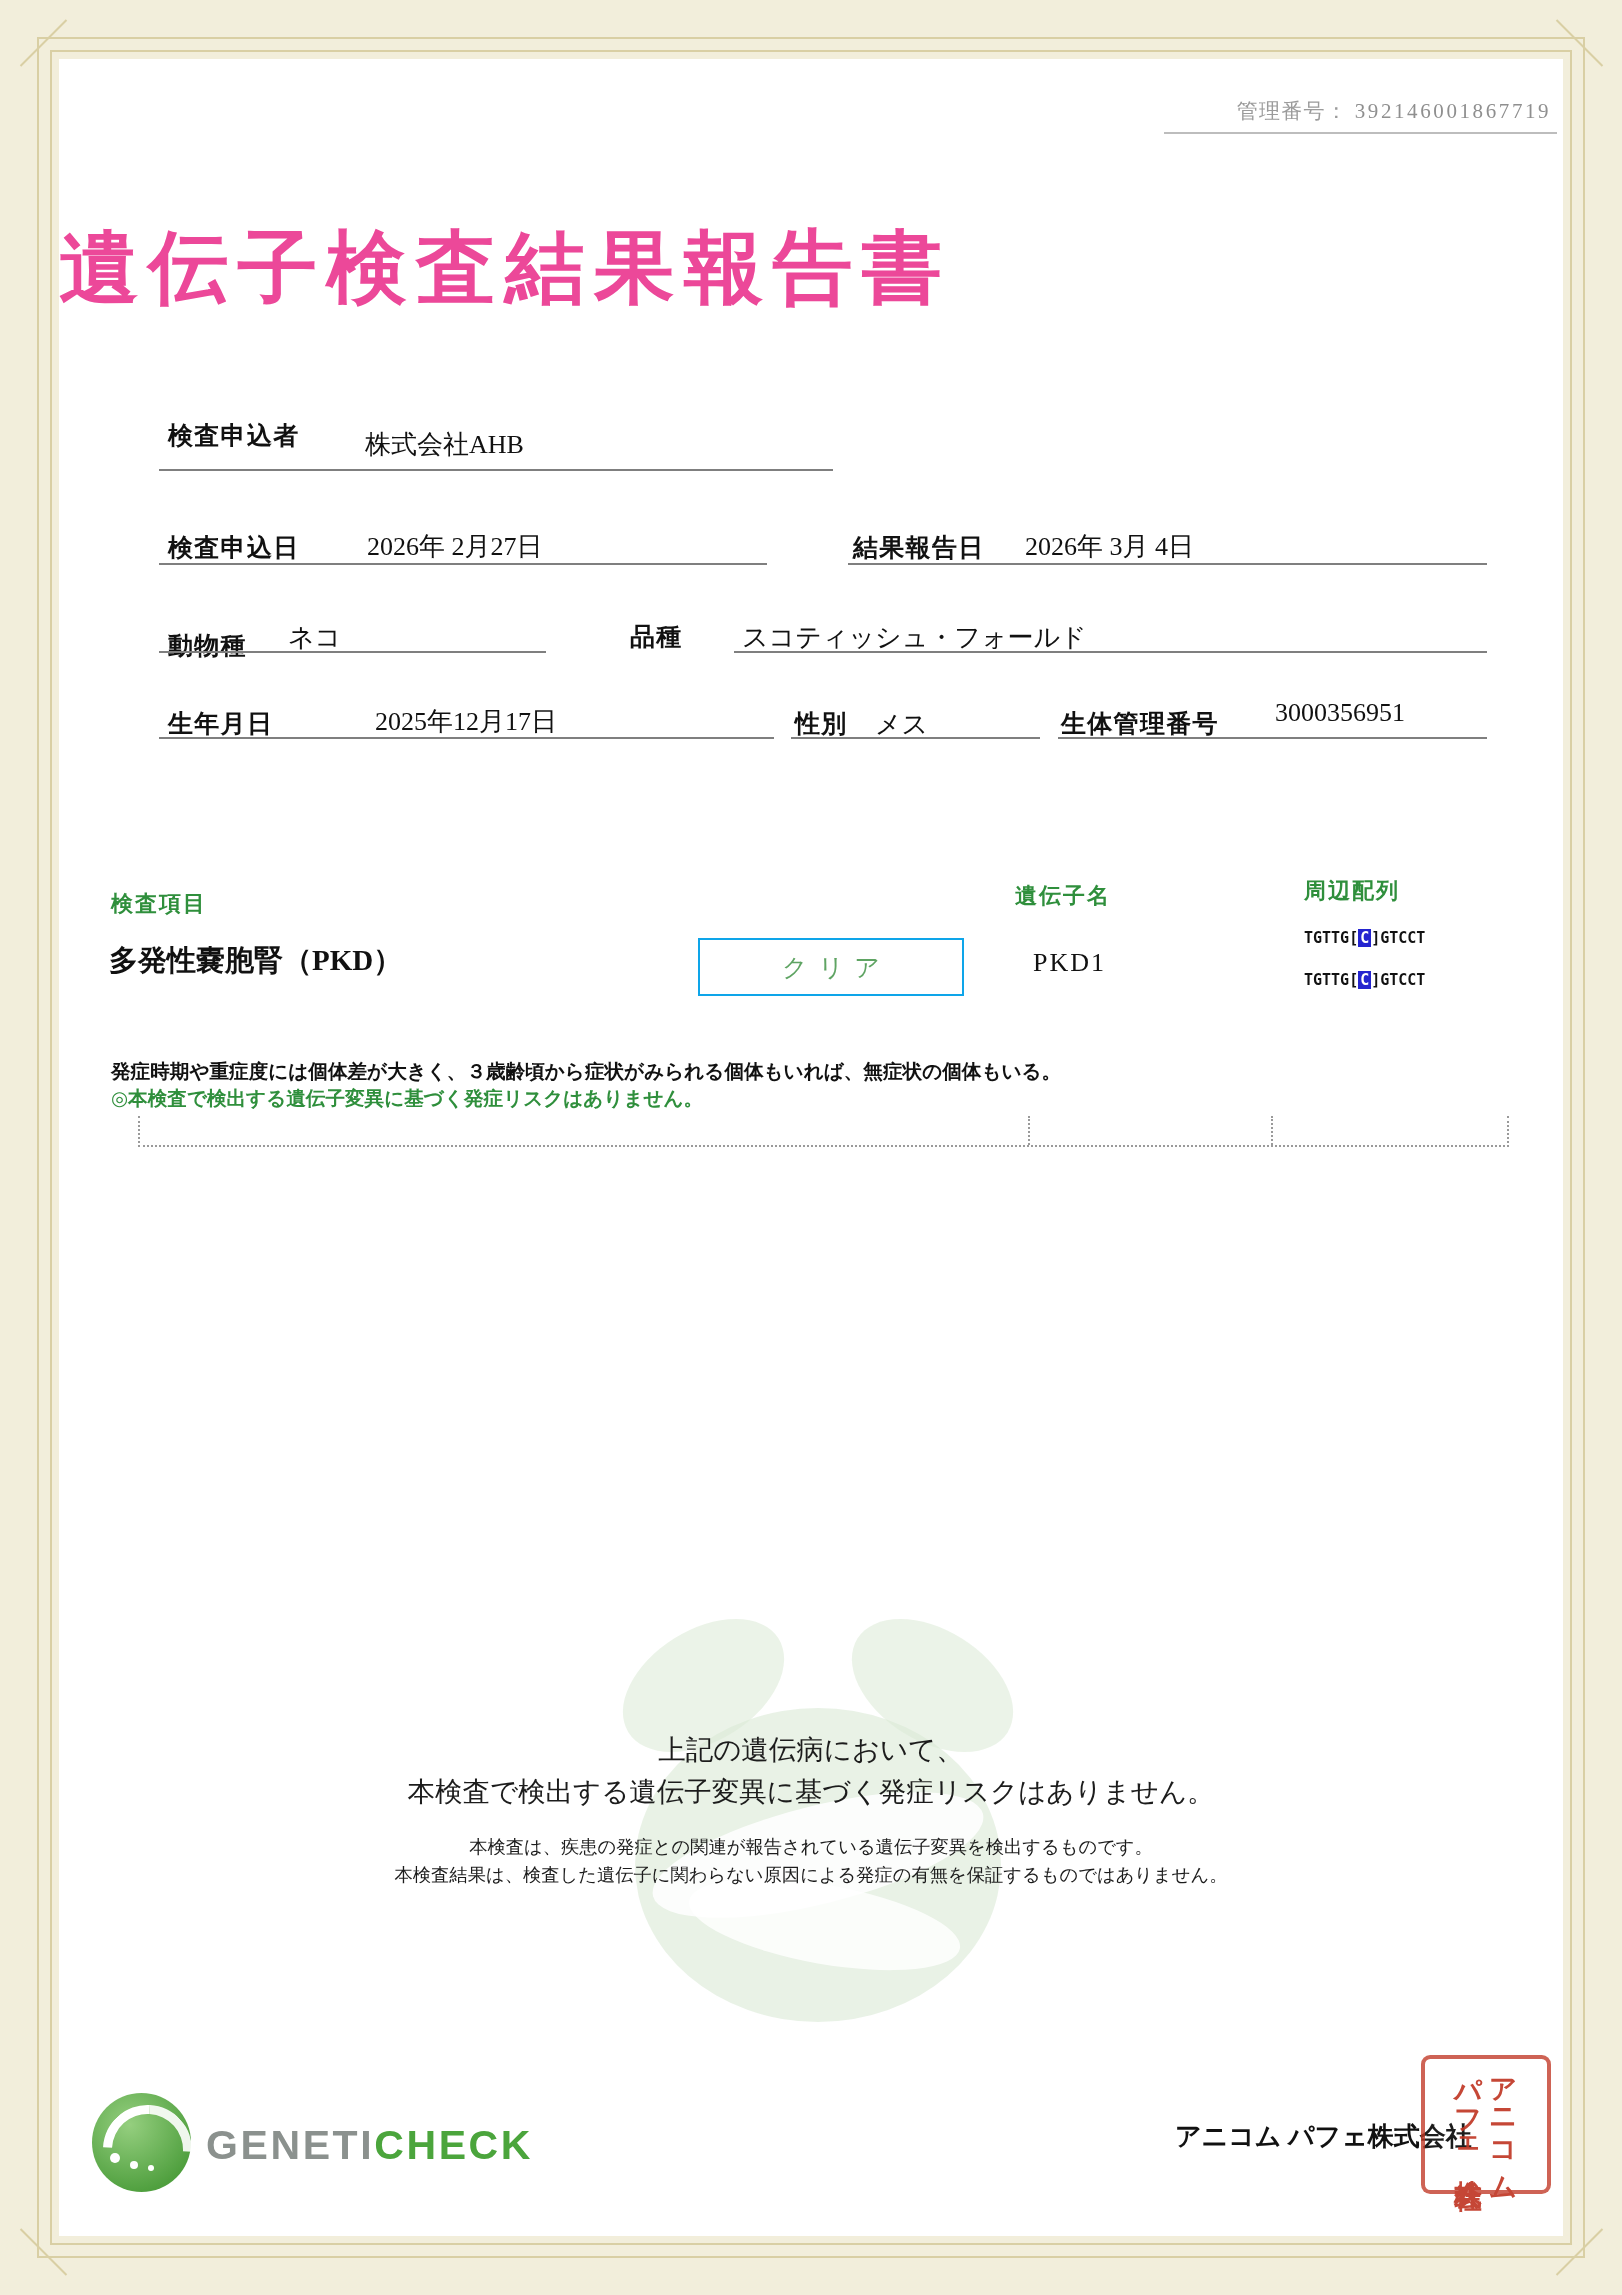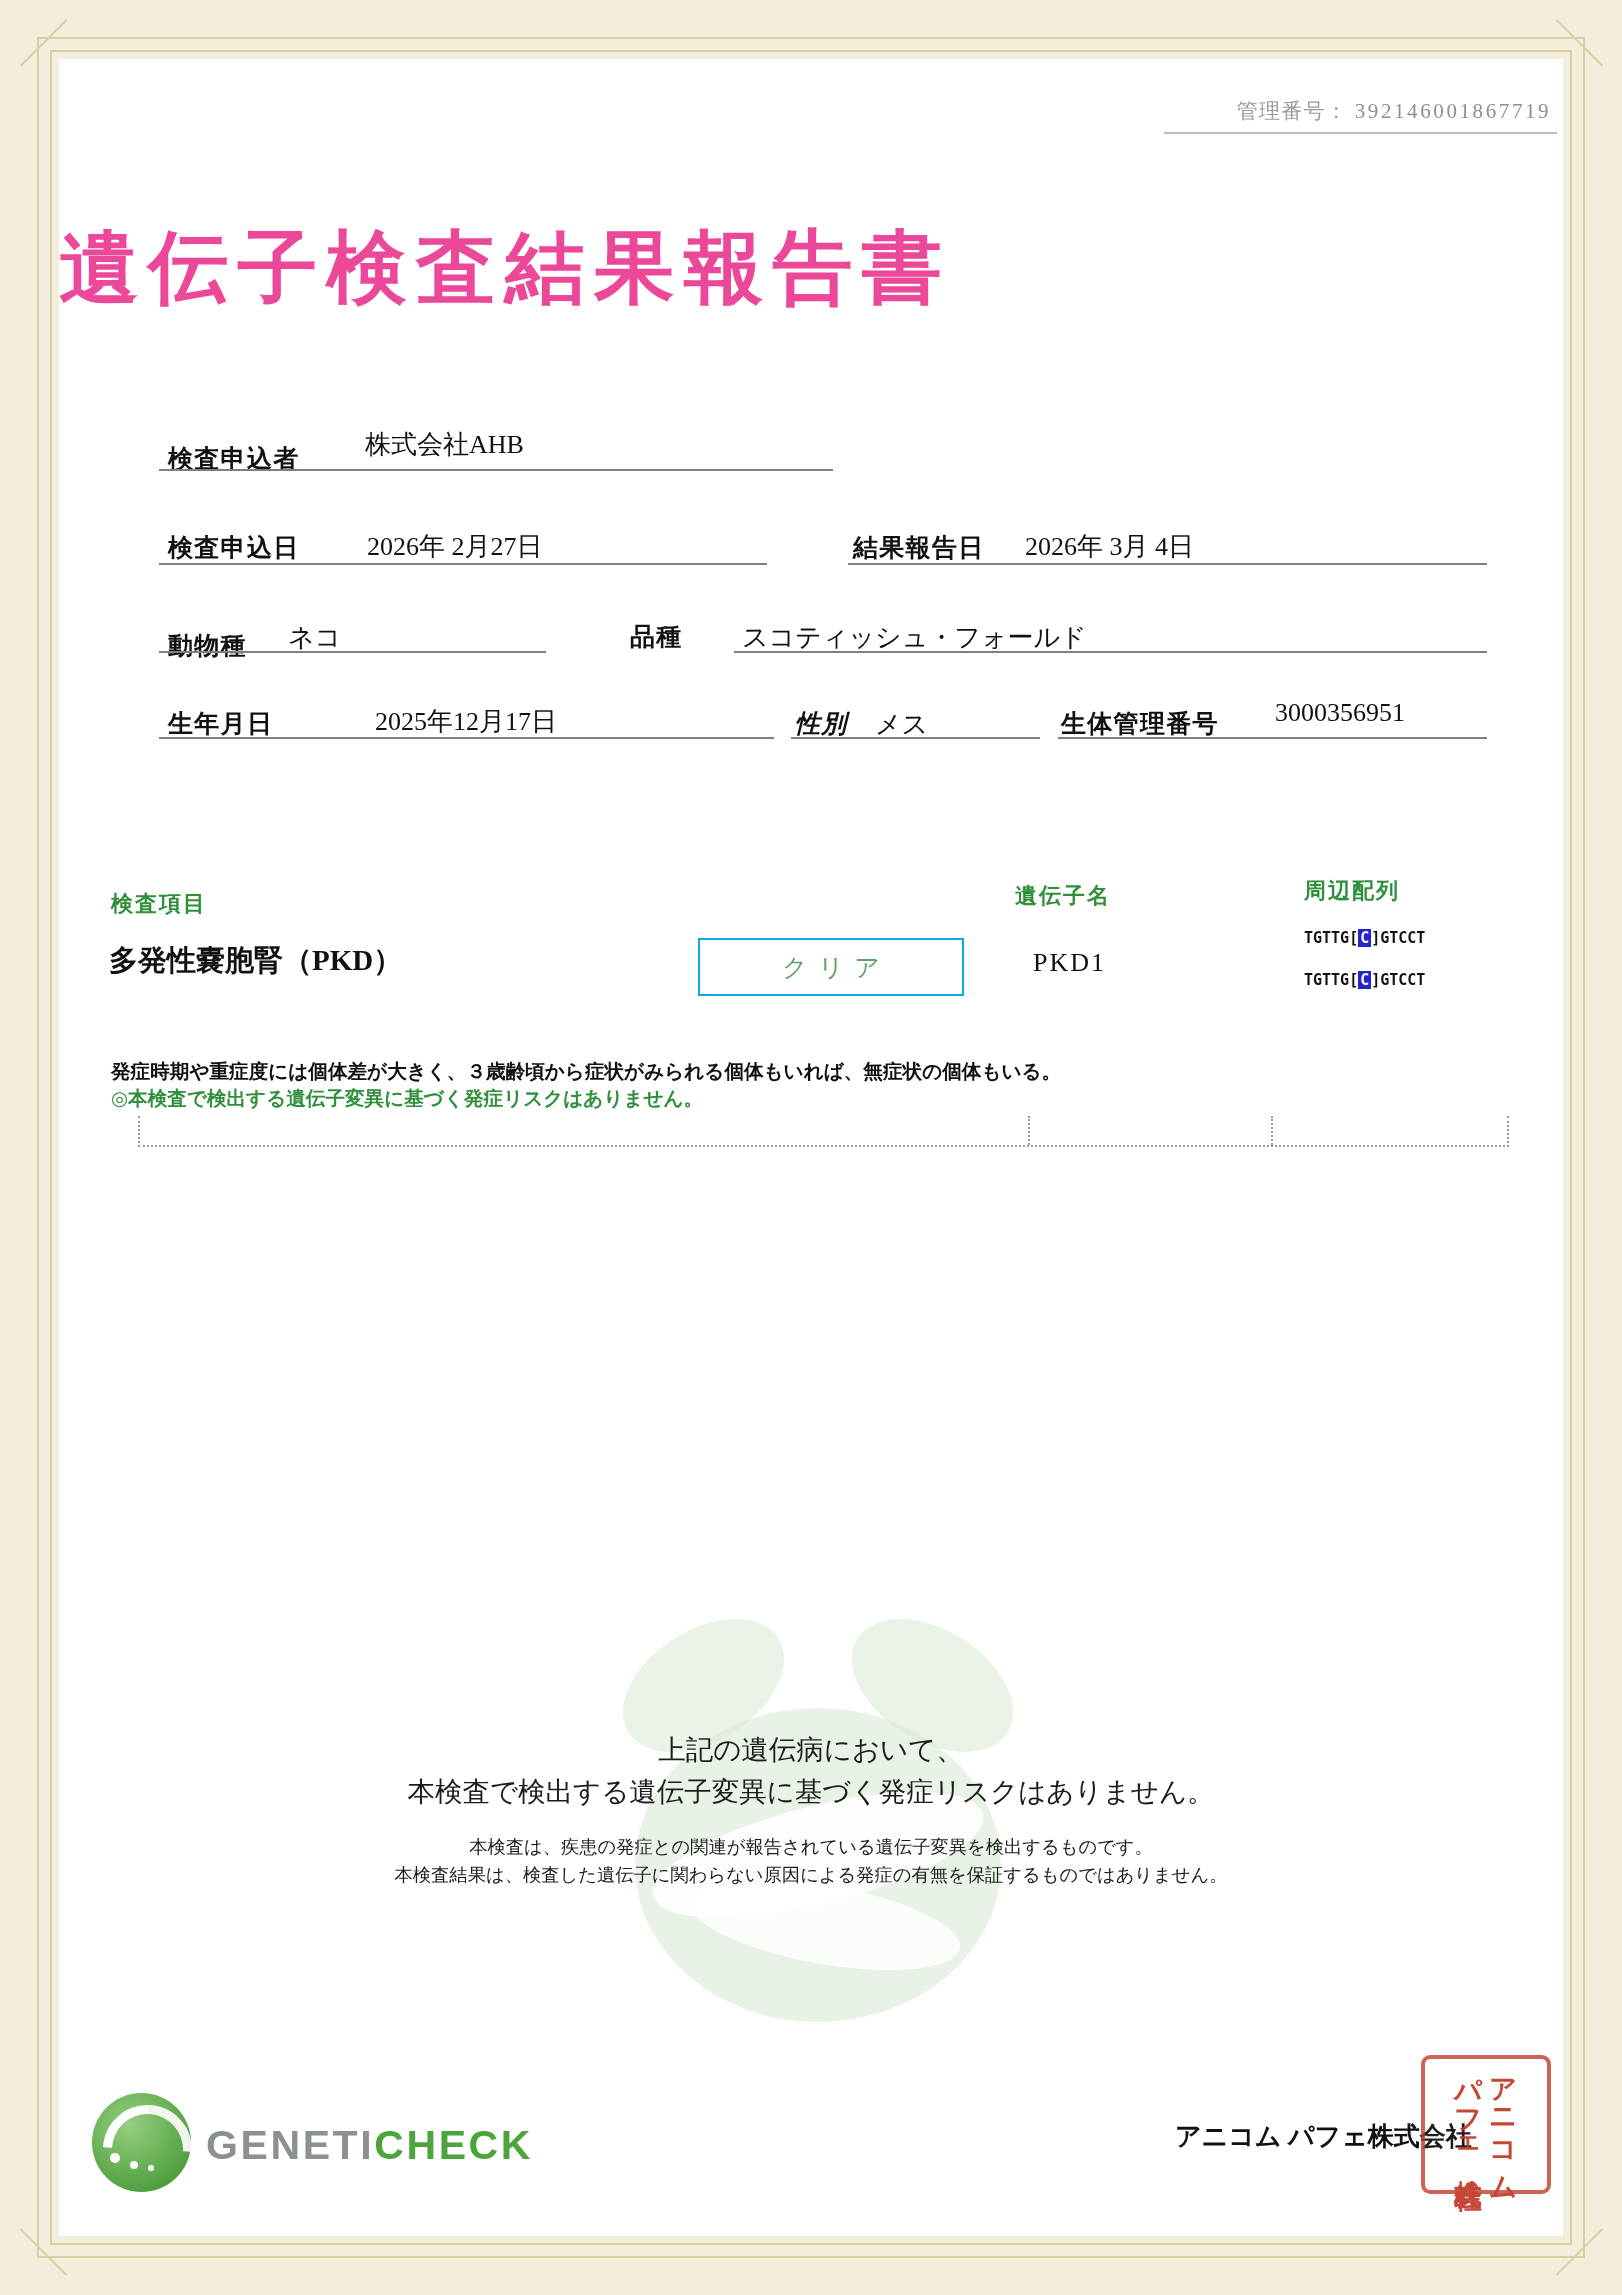--- a/index.html
+++ b/index.html
@@ -58,21 +58,21 @@
 <div class="page">
 
   <div class="abs mgmt" style="top:38px;right:11.8px;">
     <span>管理番号：</span>
     <span class="mgmt-num">392146001867719</span>
   </div>
   <div class="uline-lt" style="top:73px;right:6.5px;width:393px;"></div>
 
   <div class="abs doc-title" style="top:156px;left:0;">遺伝子検査結果報告書</div>
 
-  <span class="abs lbl" style="left:109px;top:383px;">検査申込者</span>
+  <span class="abs lbl" style="left:109px;top:360px;">検査申込者</span>
   <span class="abs val" style="left:306px;top:368px;">株式会社AHB</span>
   <div class="uline" style="left:100px;top:410px;width:674px;"></div>
 
   <span class="abs lbl" style="left:109px;top:472px;">検査申込日</span>
   <span class="abs val" style="left:308px;top:470px;">2026年 2月27日</span>
   <div class="uline" style="left:100px;top:504px;width:608px;"></div>
 
   <span class="abs lbl" style="left:794px;top:472px;">結果報告日</span>
   <span class="abs val" style="left:966px;top:470px;">2026年 3月 4日</span>
   <div class="uline" style="left:789px;top:504px;width:639px;"></div>
@@ -82,21 +82,21 @@
   <div class="uline" style="left:100px;top:592px;width:387px;"></div>
 
   <span class="abs lbl" style="left:571px;top:561px;">品種</span>
   <span class="abs val" style="left:683px;top:561px;">スコティッシュ・フォールド</span>
   <div class="uline" style="left:675px;top:592px;width:753px;"></div>
 
   <span class="abs lbl" style="left:109px;top:648px;">生年月日</span>
   <span class="abs val" style="left:316px;top:645px;">2025年12月17日</span>
   <div class="uline" style="left:100px;top:678px;width:615px;"></div>
 
-  <span class="abs lbl" style="left:736px;top:648px;font-style:italic;">性別</span>
+  <span class="abs lbl" style="left:736px;top:648px;">性別</span>
   <span class="abs val" style="left:816px;top:648px;">メス</span>
   <div class="uline" style="left:732px;top:678px;width:249px;"></div>
 
   <span class="abs lbl" style="left:1002px;top:648px;">生体管理番号</span>
   <span class="abs val" style="left:1216px;top:639px;">3000356951</span>
   <div class="uline" style="left:999px;top:678px;width:429px;"></div>
 
   <span class="abs sec-h" style="left:52px;top:830px;">検査項目</span>
   <span class="abs sec-h" style="left:956px;top:822px;">遺伝子名</span>
   <span class="abs sec-h" style="left:1245px;top:817px;">周辺配列</span>

